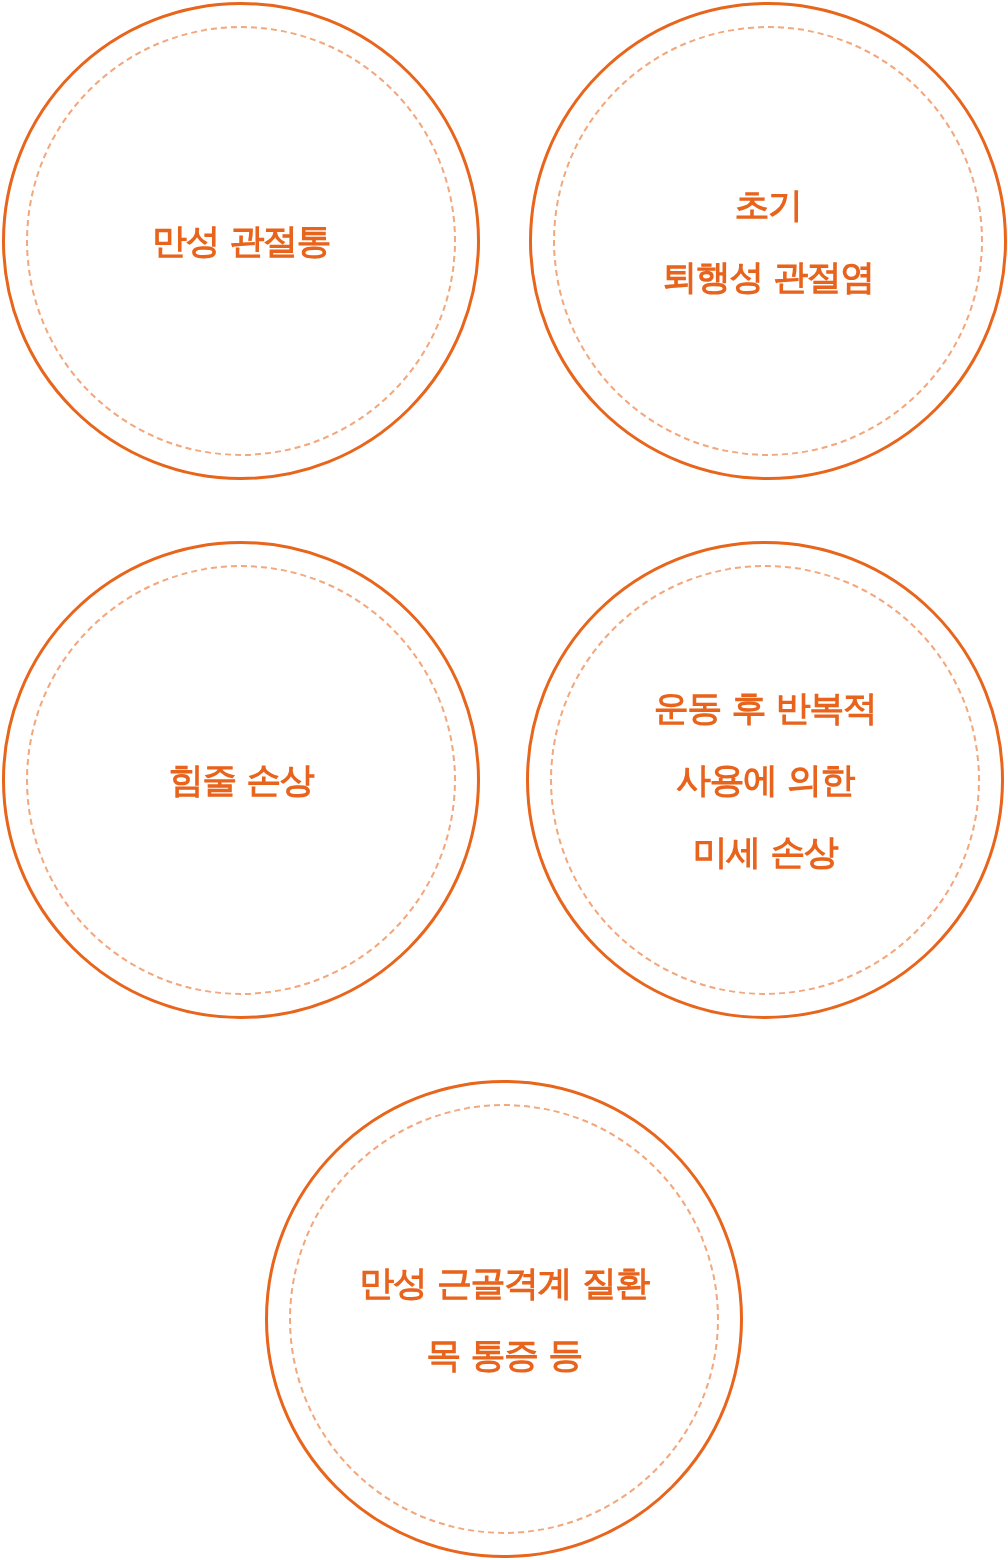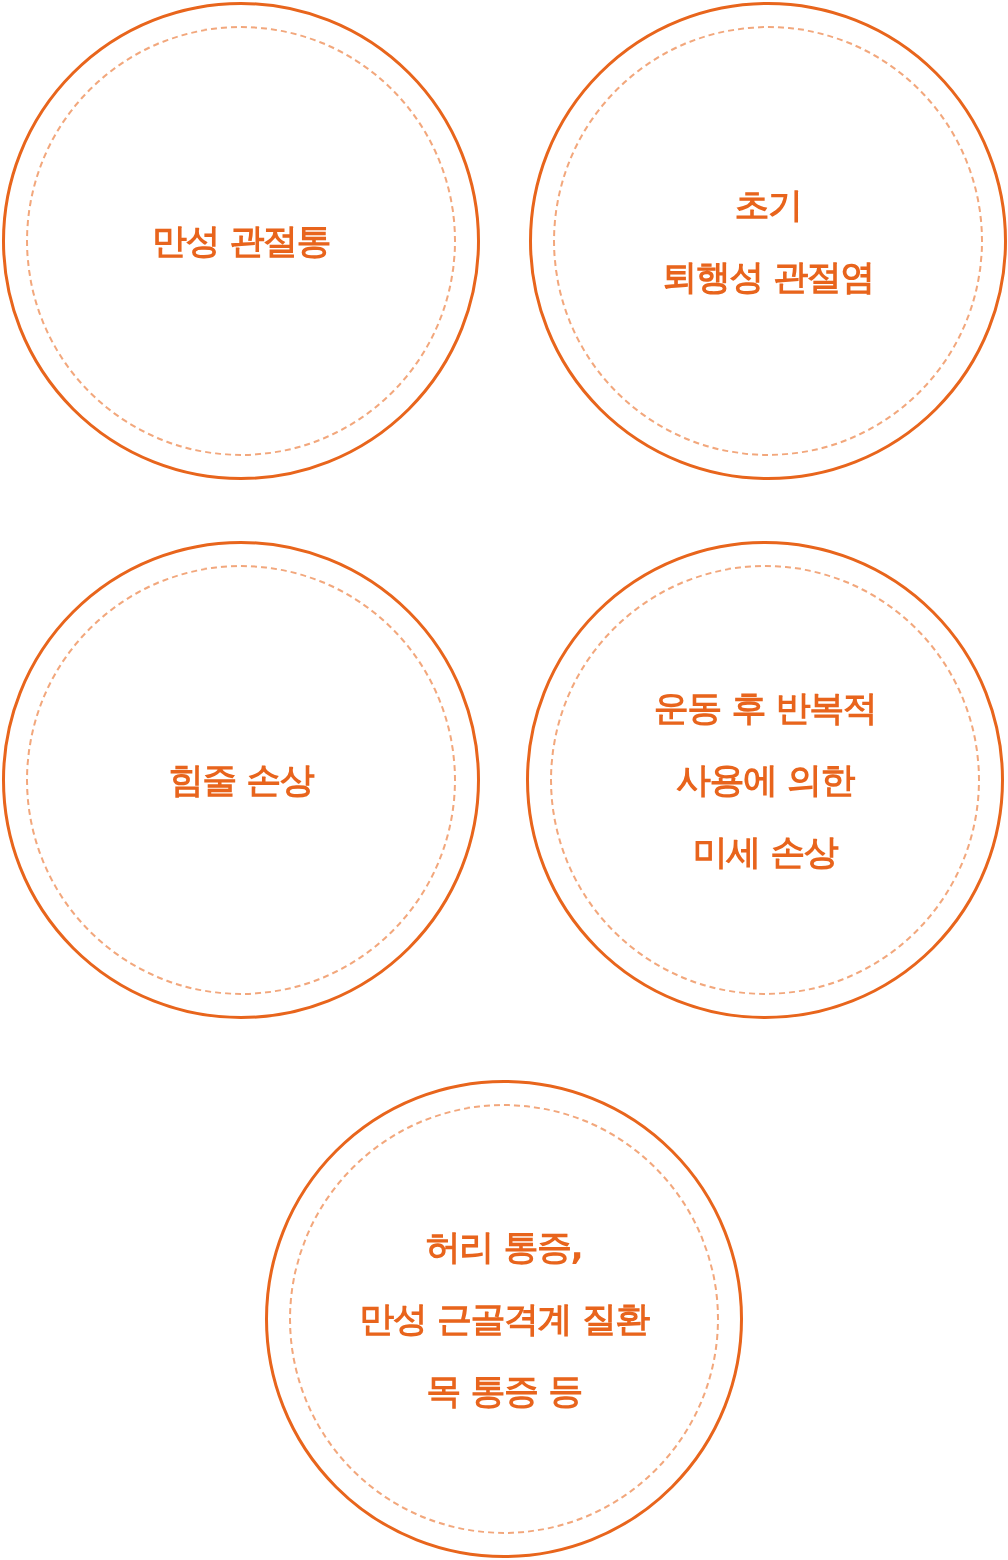--- a/index.html
+++ b/index.html
@@ -86,17 +86,16 @@
   <div class="label">
     <span>운동 후 반복적</span>
     <span>사용에 의한</span>
     <span>미세 손상</span>
   </div>
 </div>
 
 <div class="circle" id="c5">
   <div class="inner"></div>
   <div class="label">
-    <span>허리 통증,</span>
     <span>만성 근골격계 질환</span>
     <span>목 통증 등</span>
   </div>
 </div>
 
 </body></html>

